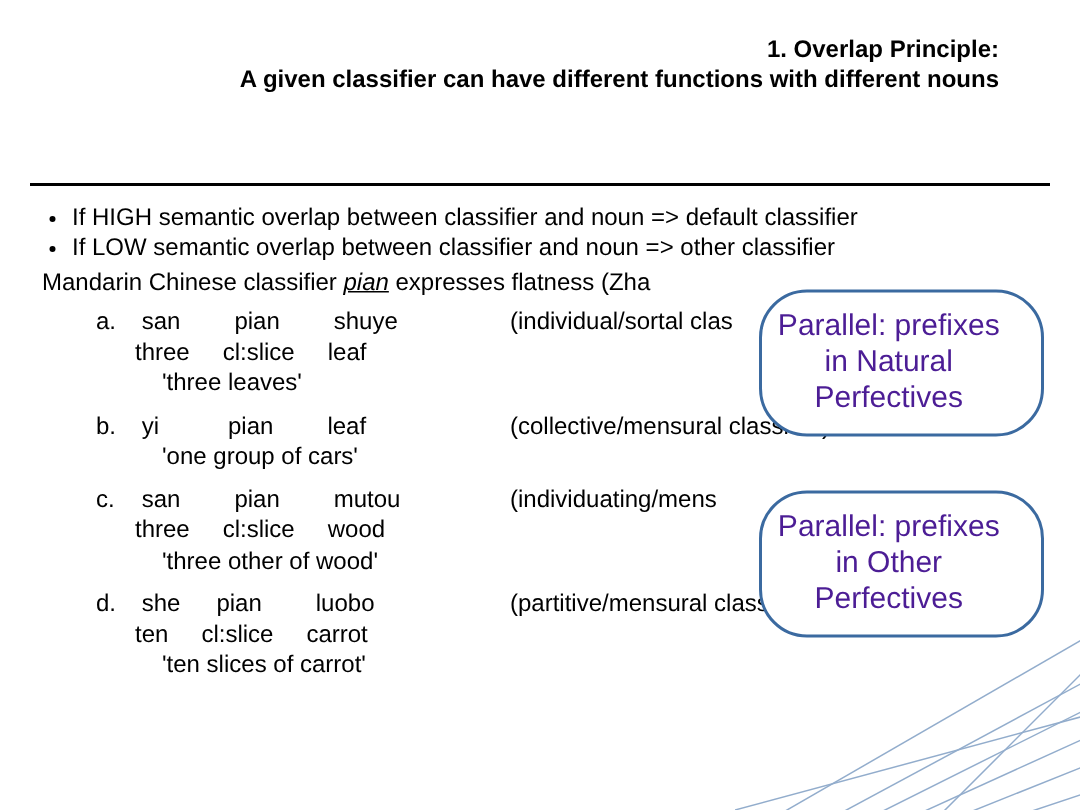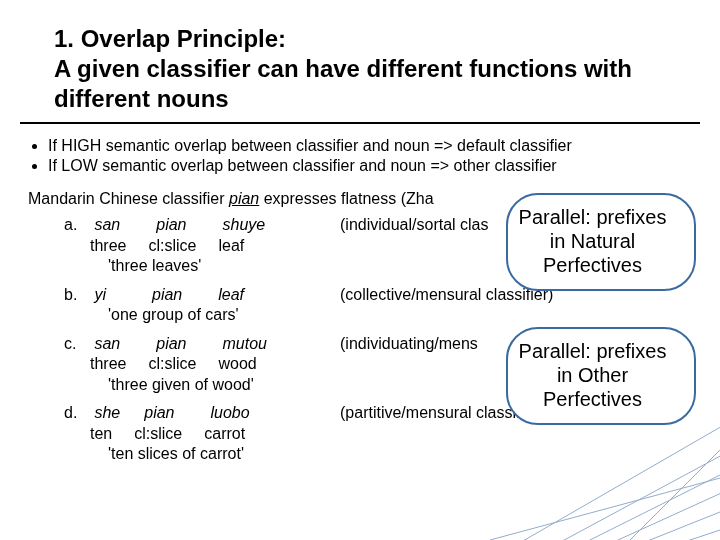--- a/index.html
+++ b/index.html
@@ -26,77 +26,78 @@
     pointer-events: none;
   }
   .decor svg { width: 100%; height: 100%; }
   .title-block {
     position: absolute;
     top: 24px;
     left: 54px;
     right: 54px;
   }
   .title-block h1 {
-    font-size: 24px;
+    font-size: 16px;
     font-weight: 700;
     color: #000;
     line-height: 1.25;
+    text-align: right;
   }
   .title-rule {
     position: absolute;
     left: 20px;
     right: 20px;
     top: 122px;
     height: 0;
     border-top: 2px solid #000;
   }
   .content {
     position: absolute;
     top: 136px;
     left: 28px;
     right: 28px;
     font-size: 16px;
     color: #000;
     line-height: 1.28;
   }
-  .bullets { list-style: disc; padding-left: 20px; margin-bottom: 12px; }
+  .bullets { list-style: disc; padding-left: 20px; margin-bottom: 2px; }
   .bullets li { font-size: 16px; }
   .intro-line { margin-top: 2px; font-size: 16px; }
   .intro-line .ital { font-style: italic; }
   .intro-line .u { text-decoration: underline; }
   .examples {
     margin-top: 6px;
     margin-left: 36px;
     font-size: 16px;
   }
   .ex { margin-bottom: 8px; position: relative; }
   .ex .lbl {
     display: inline-block;
     width: 26px;
     vertical-align: top;
   }
-  .ex .words { font-style: italic; display: inline-block; }
+  .ex .words { display: inline-block; }
   .ex .w { display: inline-block; margin-right: 36px; }
   .ex .gloss { margin-left: 26px; font-style: normal; display: block; }
   .ex .g { display: inline-block; margin-right: 22px; }
   .ex .trans { margin-left: 44px; font-style: normal; display: block; }
   .ex .note {
     position: absolute;
     left: 276px;
     top: 0;
     font-style: normal;
   }
   .bubble {
     position: absolute;
     background: #fff;
     border: 2px solid #3b6aa0;
     border-radius: 32px;
     padding: 10px 22px 12px 5px;
     font-size: 20px;
-    color: #000000;
+    color: #4c1d95;
     text-align: center;
     line-height: 1.2;
     z-index: 5;
     min-width: 190px;
   }
   .bubble1 { top: 193px; right: 24px; }
   .bubble2 { top: 327px; right: 24px; }
   .bubble .bold { font-weight: 400; }
 </style>
 </head>
@@ -161,21 +162,21 @@
 
       <div class="ex">
         <span class="lbl">c.</span>
         <span class="words">
           <span class="w">san</span><span class="w">pian</span><span class="w">mutou</span>
         </span>
         <span class="note">(individuating/mens</span>
         <span class="gloss">
           <span class="g">three</span><span class="g">cl:slice</span><span class="g">wood</span>
         </span>
-        <span class="trans">'three given of wood'</span>
+        <span class="trans">'three other of wood'</span>
       </div>
 
       <div class="ex">
         <span class="lbl">d.</span>
         <span class="words">
           <span class="w" style="margin-right:24px">she</span><span class="w">pian</span><span class="w">luobo</span>
         </span>
         <span class="note">(partitive/mensural classifier)</span>
         <span class="gloss">
           <span class="g">ten</span><span class="g">cl:slice</span><span class="g">carrot</span>

